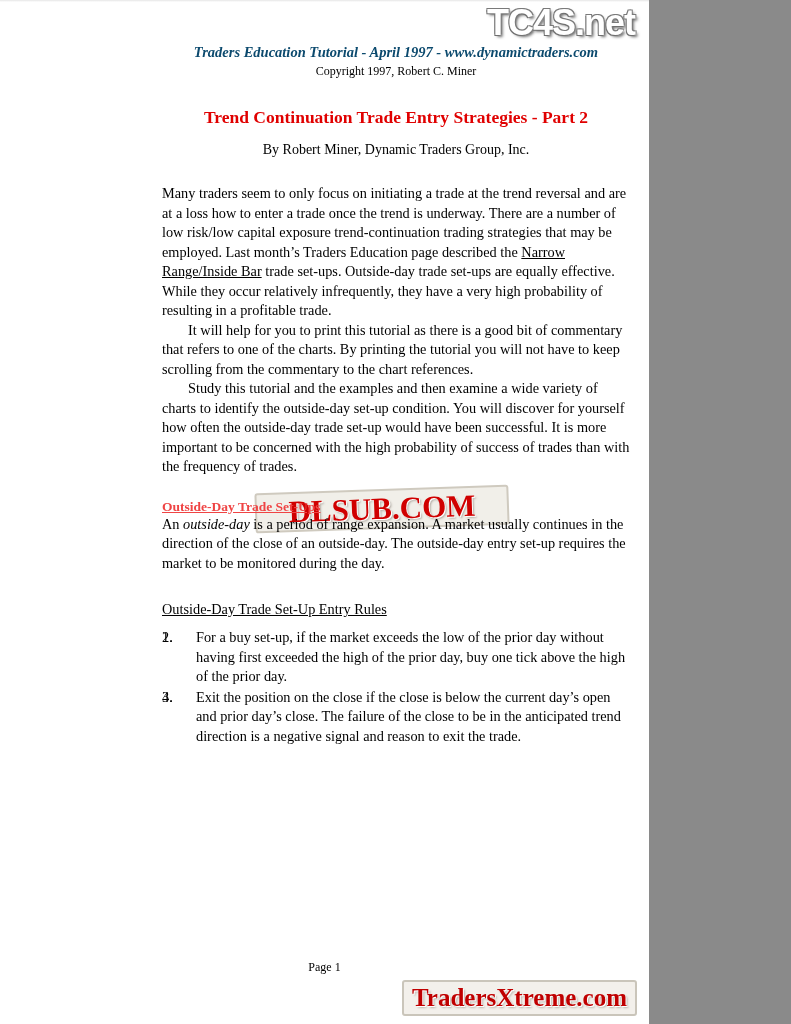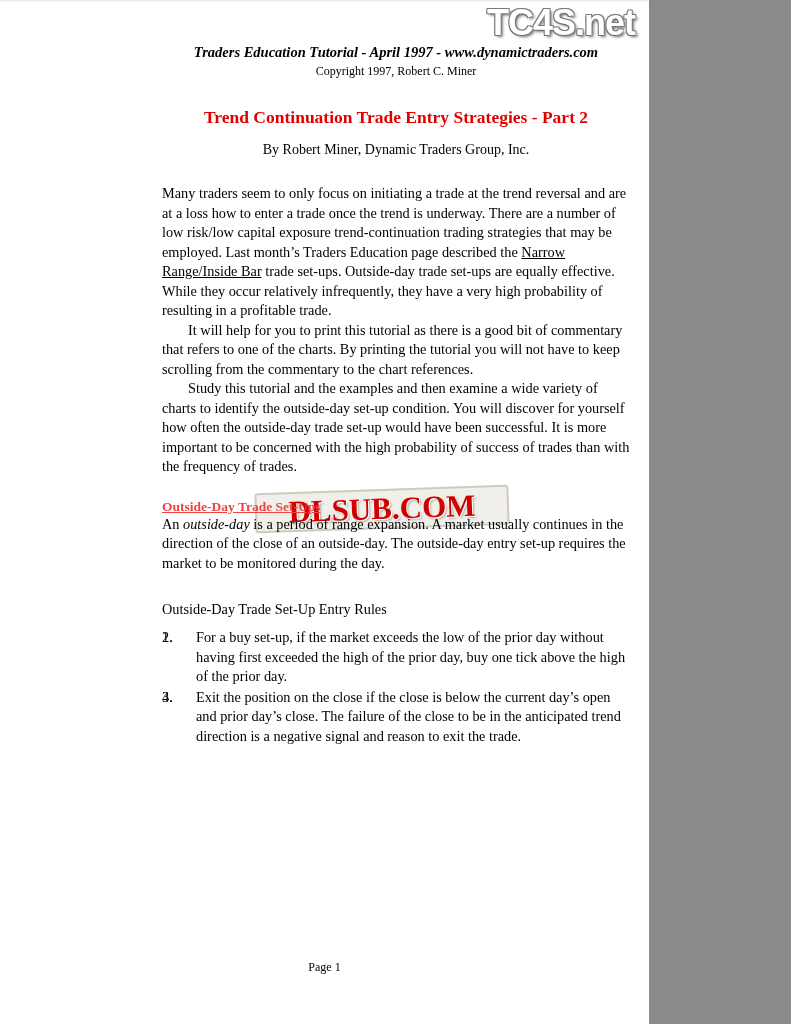--- a/index.html
+++ b/index.html
@@ -73,21 +73,21 @@
   .content {
     position: absolute;
     left: 162px;
     top: 44px;
     width: 468px;
   }
   .head-line {
     text-align: center;
     font-weight: bold;
     font-size: 14.5px;
-    color: #000000;
+    color: #0c4a6e;
     font-style: italic;
     letter-spacing: 0px;
     margin: 0 0 3px 0;
   }
   .copyright {
     text-align: center;
     font-size: 12px;
     margin: 0 0 28px 0;
   }
   .title {
@@ -112,20 +112,21 @@
   .u { text-decoration: underline; }
   .section-head {
     font-weight: bold;
     font-size: 13.5px;
     color: #ef4444;
     text-decoration: underline;
     margin: 22px 0 0 0;
   }
   .rules-head {
     font-size: 14.3px;
+    text-decoration: underline;
     margin: 28px 0 10px 0;
   }
   ol.rules {
     margin: 0;
     padding: 0;
     list-style: none;
     font-size: 14.3px;
     line-height: 19.5px;
   }
   ol.rules li {
@@ -156,20 +157,21 @@
   }
 </style>
 </head>
 <body>
 
 <div class="page">
   <div class="seam"></div>
 
   <div class="wm-tc4s">TC4S.net</div>
   <div class="wm-dlsub">DLSUB.COM</div>
+  <div class="wm-tx">TradersXtreme.com</div>
 
   <div class="content">
 
     <div class="head-line">Traders Education Tutorial - April 1997 - www.dynamictraders.com</div>
     <div class="copyright">Copyright 1997, Robert C. Miner</div>
 
     <h1 class="title">Trend Continuation Trade Entry Strategies - Part 2</h1>
     <div class="byline">By Robert Miner, Dynamic Traders Group, Inc.</div>
 
     <p class="body" id="p-intro">Many traders seem to only focus on initiating a trade at the trend reversal and are at a loss how to enter a trade once the trend is underway. There are a number of low risk/low capital exposure trend-continuation trading strategies that may be employed. Last month’s Traders Education page described the <span class="u">Narrow Range/Inside Bar</span> trade set-ups. Outside-day trade set-ups are equally effective. While they occur relatively infrequently, they have a very high probability of resulting in a profitable trade.</p>

